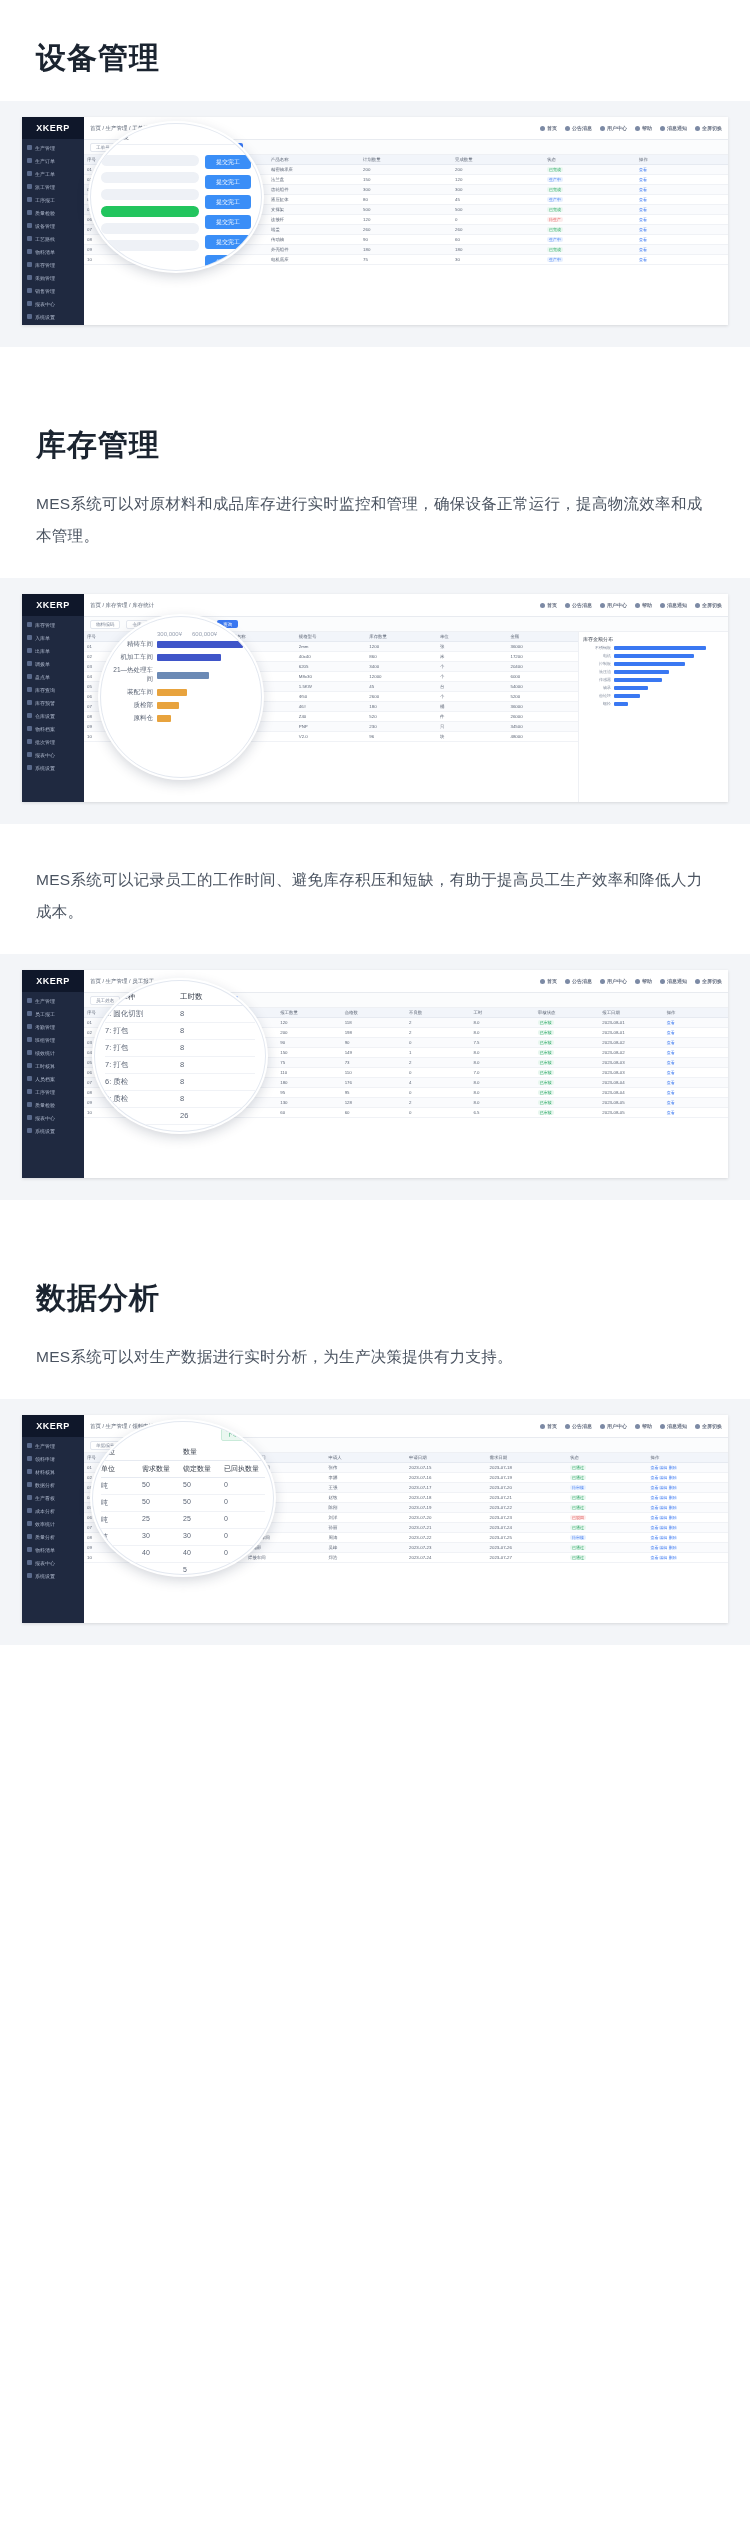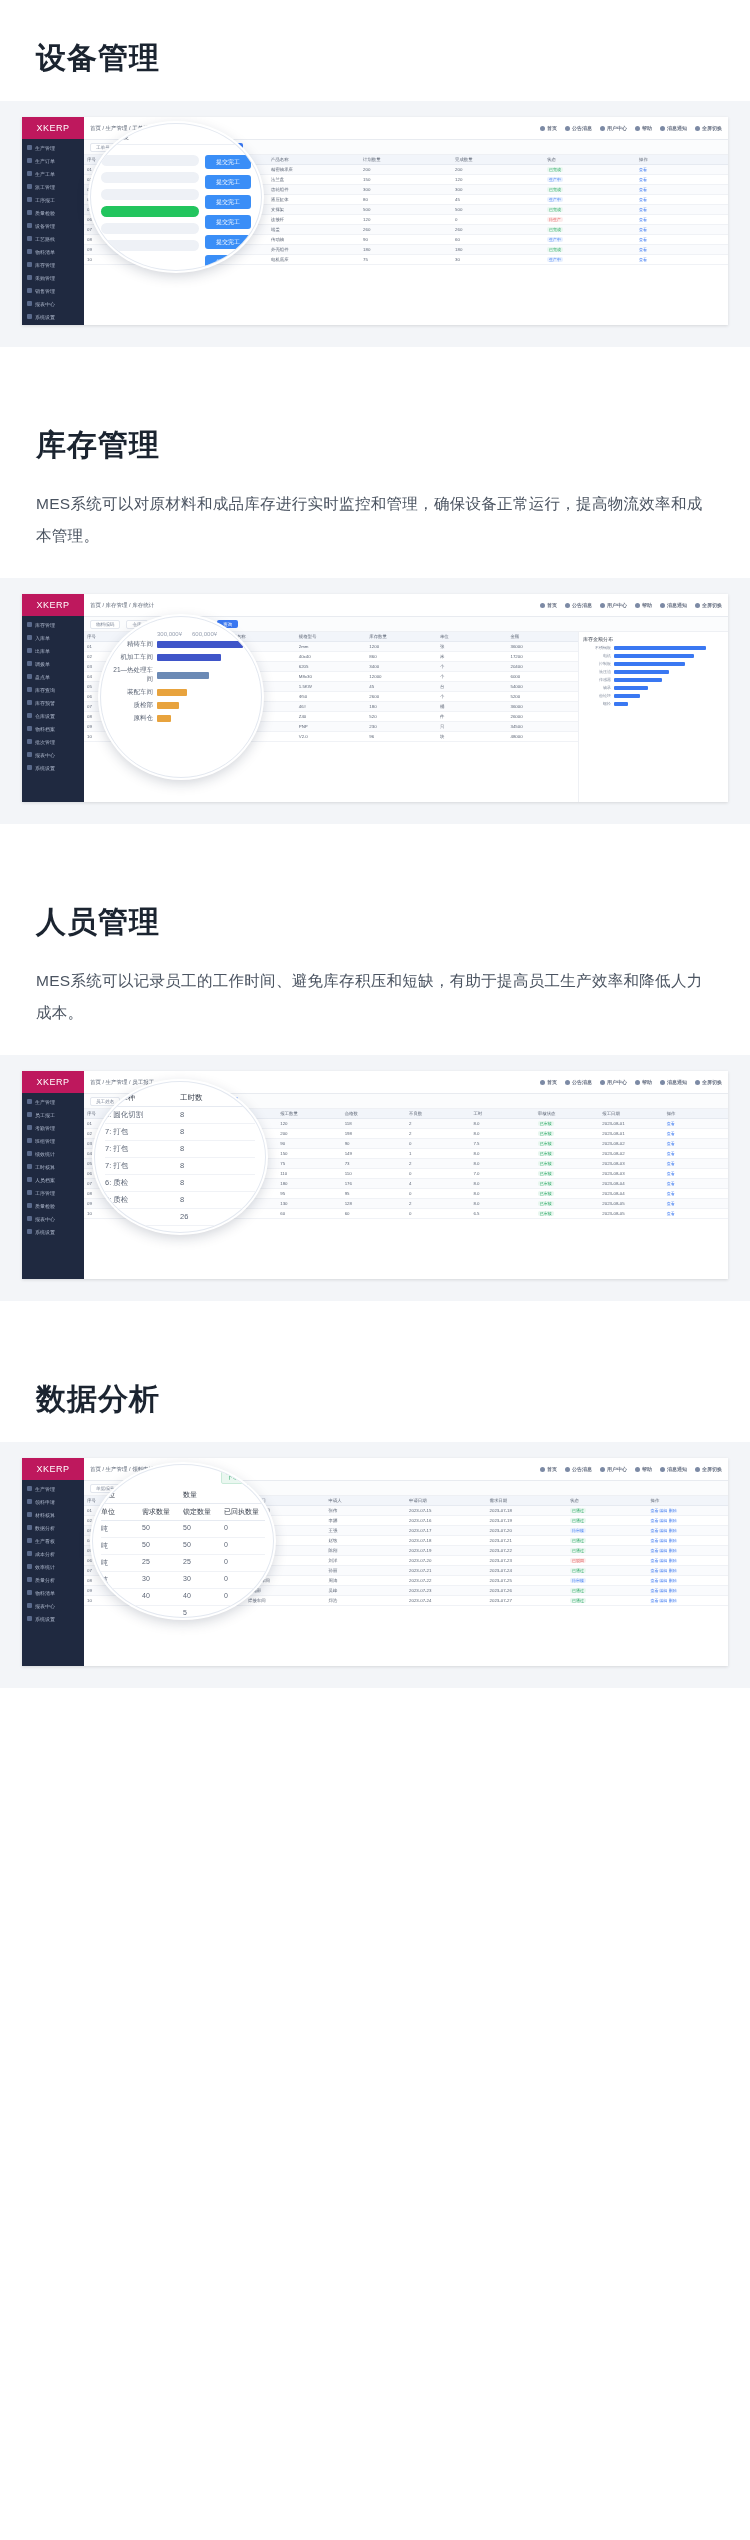--- a/index.html
+++ b/index.html
@@ -60,23 +60,23 @@
     font-size: 5px;
     padding-top: 0;
   }
   .app-logo {
     height: 22px;
     display: flex;
     align-items: center;
     justify-content: center;
     color: #fff;
     font-size: 9px;
-    font-weight: normal;
+    font-weight: bold;
     letter-spacing: 0.5px;
-    background: #be185d;
+    background: #0f172a;
   }
   .side-group {
     padding: 2px 0;
   }
   .side-item {
     height: 13px;
     display: flex;
     align-items: center;
     padding-left: 5px;
     gap: 3px;
@@ -767,21 +767,20 @@
                 <span class="hbar" style="width:14px;background:#e8a33d"></span>
               </div>
           </div>
         </div>
       </div>
     </div>
   </div>
 
   <div class="section">
     <div class="section-inner">
-      <h2 class="sec-title">人员管理</h2>
       <p class="sec-desc">MES系统可以记录员工的工作时间、避免库存积压和短缺，有助于提高员工生产效率和降低人力成本。</p>
     </div>
     <div class="shot-wrap">
       <div class="shot">
         <div class="app-side">
           <div class="app-logo">XKERP</div>
           <div class="side-group">
             <div class="side-item">
                 <i class="dot"></i>
                 <span class="lbl">生产管理</span>
@@ -1038,20 +1037,21 @@
               </div>
           </div>
         </div>
       </div>
     </div>
   </div>
 
   <div class="section">
     <div class="section-inner">
       <h2 class="sec-title">数据分析</h2>
+      <p class="sec-desc">MES系统可以对生产数据进行实时分析，为生产决策提供有力支持。</p>
     </div>
     <div class="shot-wrap">
       <div class="shot">
         <div class="app-side">
           <div class="app-logo">XKERP</div>
           <div class="side-group">
             <div class="side-item">
                 <i class="dot"></i>
                 <span class="lbl">生产管理</span>
               </div>

